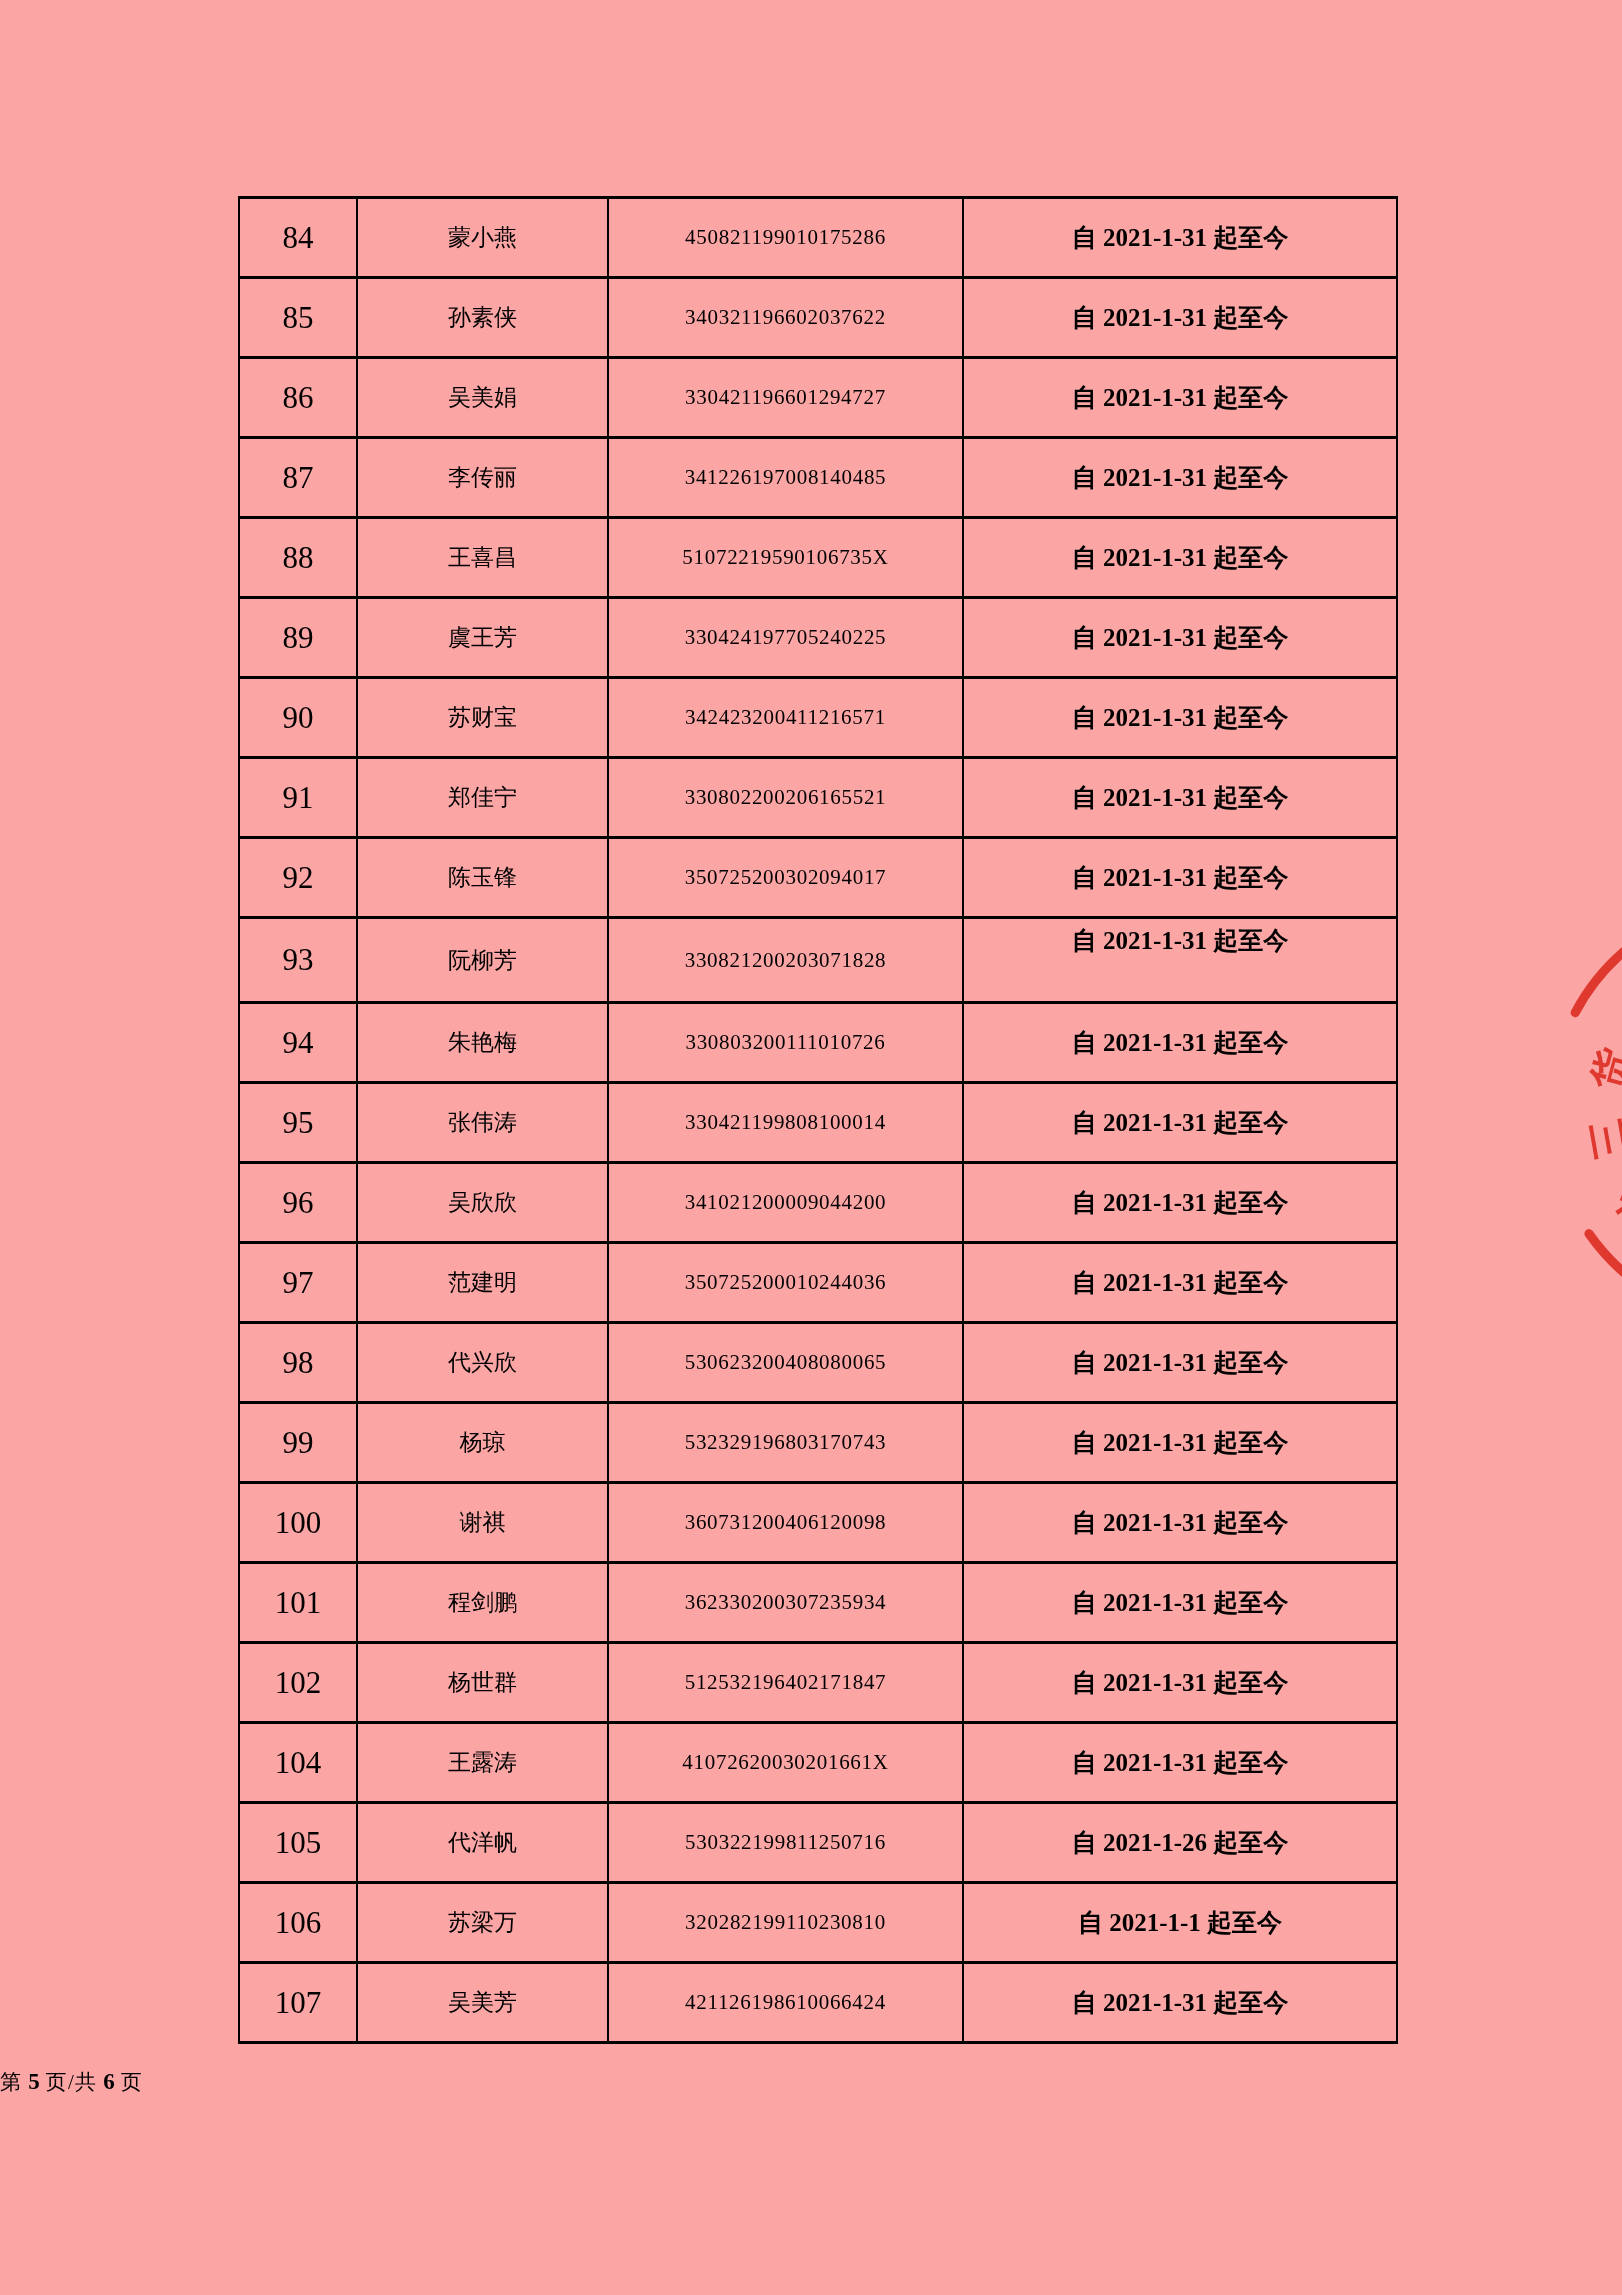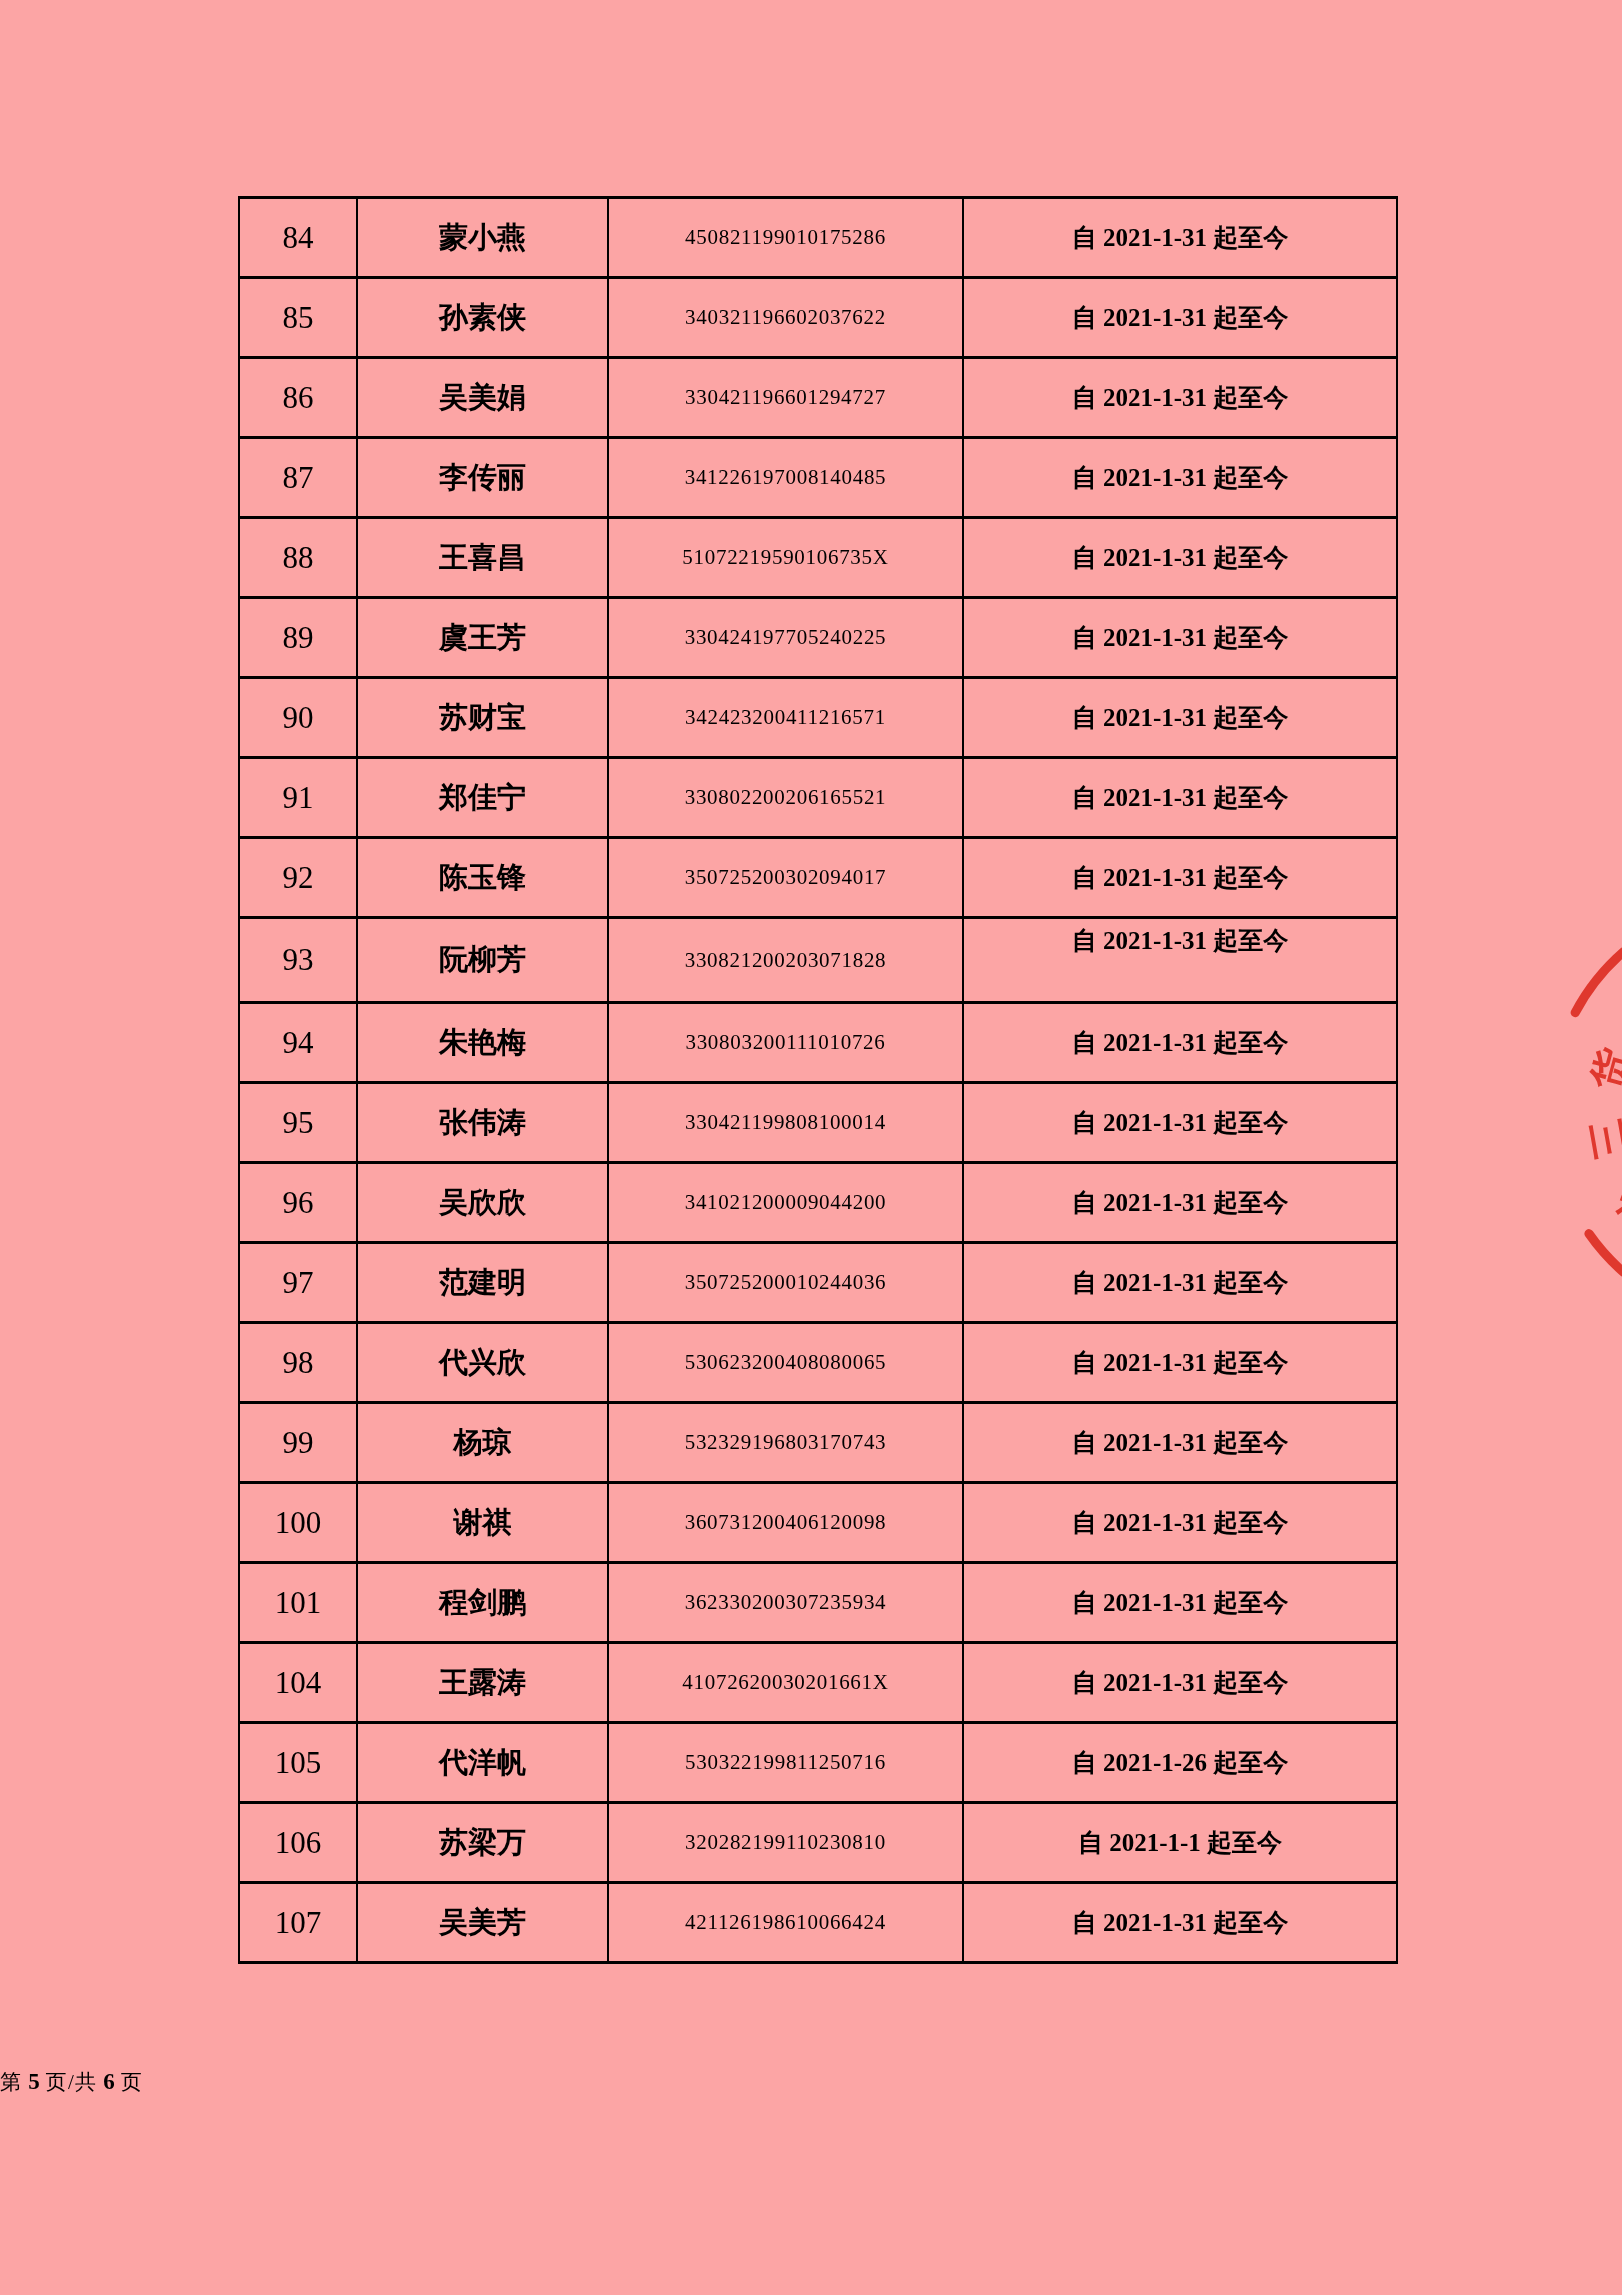--- a/index.html
+++ b/index.html
@@ -24,21 +24,21 @@
     border-top-width:3.3px;
     border-bottom-width:3.3px;
     height:77px;
     padding:0;
     text-align:center;
     vertical-align:middle;
     overflow:hidden;
     white-space:nowrap;
   }
   td.cell-no{font-size:31px;}
-  td.cell-name{font-size:29px;font-weight:bold;}
+  td.cell-name{font-size:23px;}
   td.cell-id{font-size:21px;letter-spacing:0.7px;}
   td.cell-period{font-size:25px;font-weight:bold;}
   td.cell-period.vtop{vertical-align:top;padding-top:5.2px;}
   .footer{
     position:absolute;
     left:0;top:2068px;
     width:1525px;
     text-align:left;
     font-size:21px;
     letter-spacing:1.3px;
@@ -164,20 +164,26 @@
         <tr>
           <td class="cell-no">100</td>
           <td class="cell-name">谢祺</td>
           <td class="cell-id">360731200406120098</td>
           <td class="cell-period">自 2021-1-31 起至今</td>
         </tr>
         <tr>
           <td class="cell-no">101</td>
           <td class="cell-name">程剑鹏</td>
           <td class="cell-id">362330200307235934</td>
+          <td class="cell-period">自 2021-1-31 起至今</td>
+        </tr>
+        <tr>
+          <td class="cell-no">102</td>
+          <td class="cell-name">杨世群</td>
+          <td class="cell-id">512532196402171847</td>
           <td class="cell-period">自 2021-1-31 起至今</td>
         </tr>
         <tr>
           <td class="cell-no">104</td>
           <td class="cell-name">王露涛</td>
           <td class="cell-id">41072620030201661X</td>
           <td class="cell-period">自 2021-1-31 起至今</td>
         </tr>
         <tr>
           <td class="cell-no">105</td>

